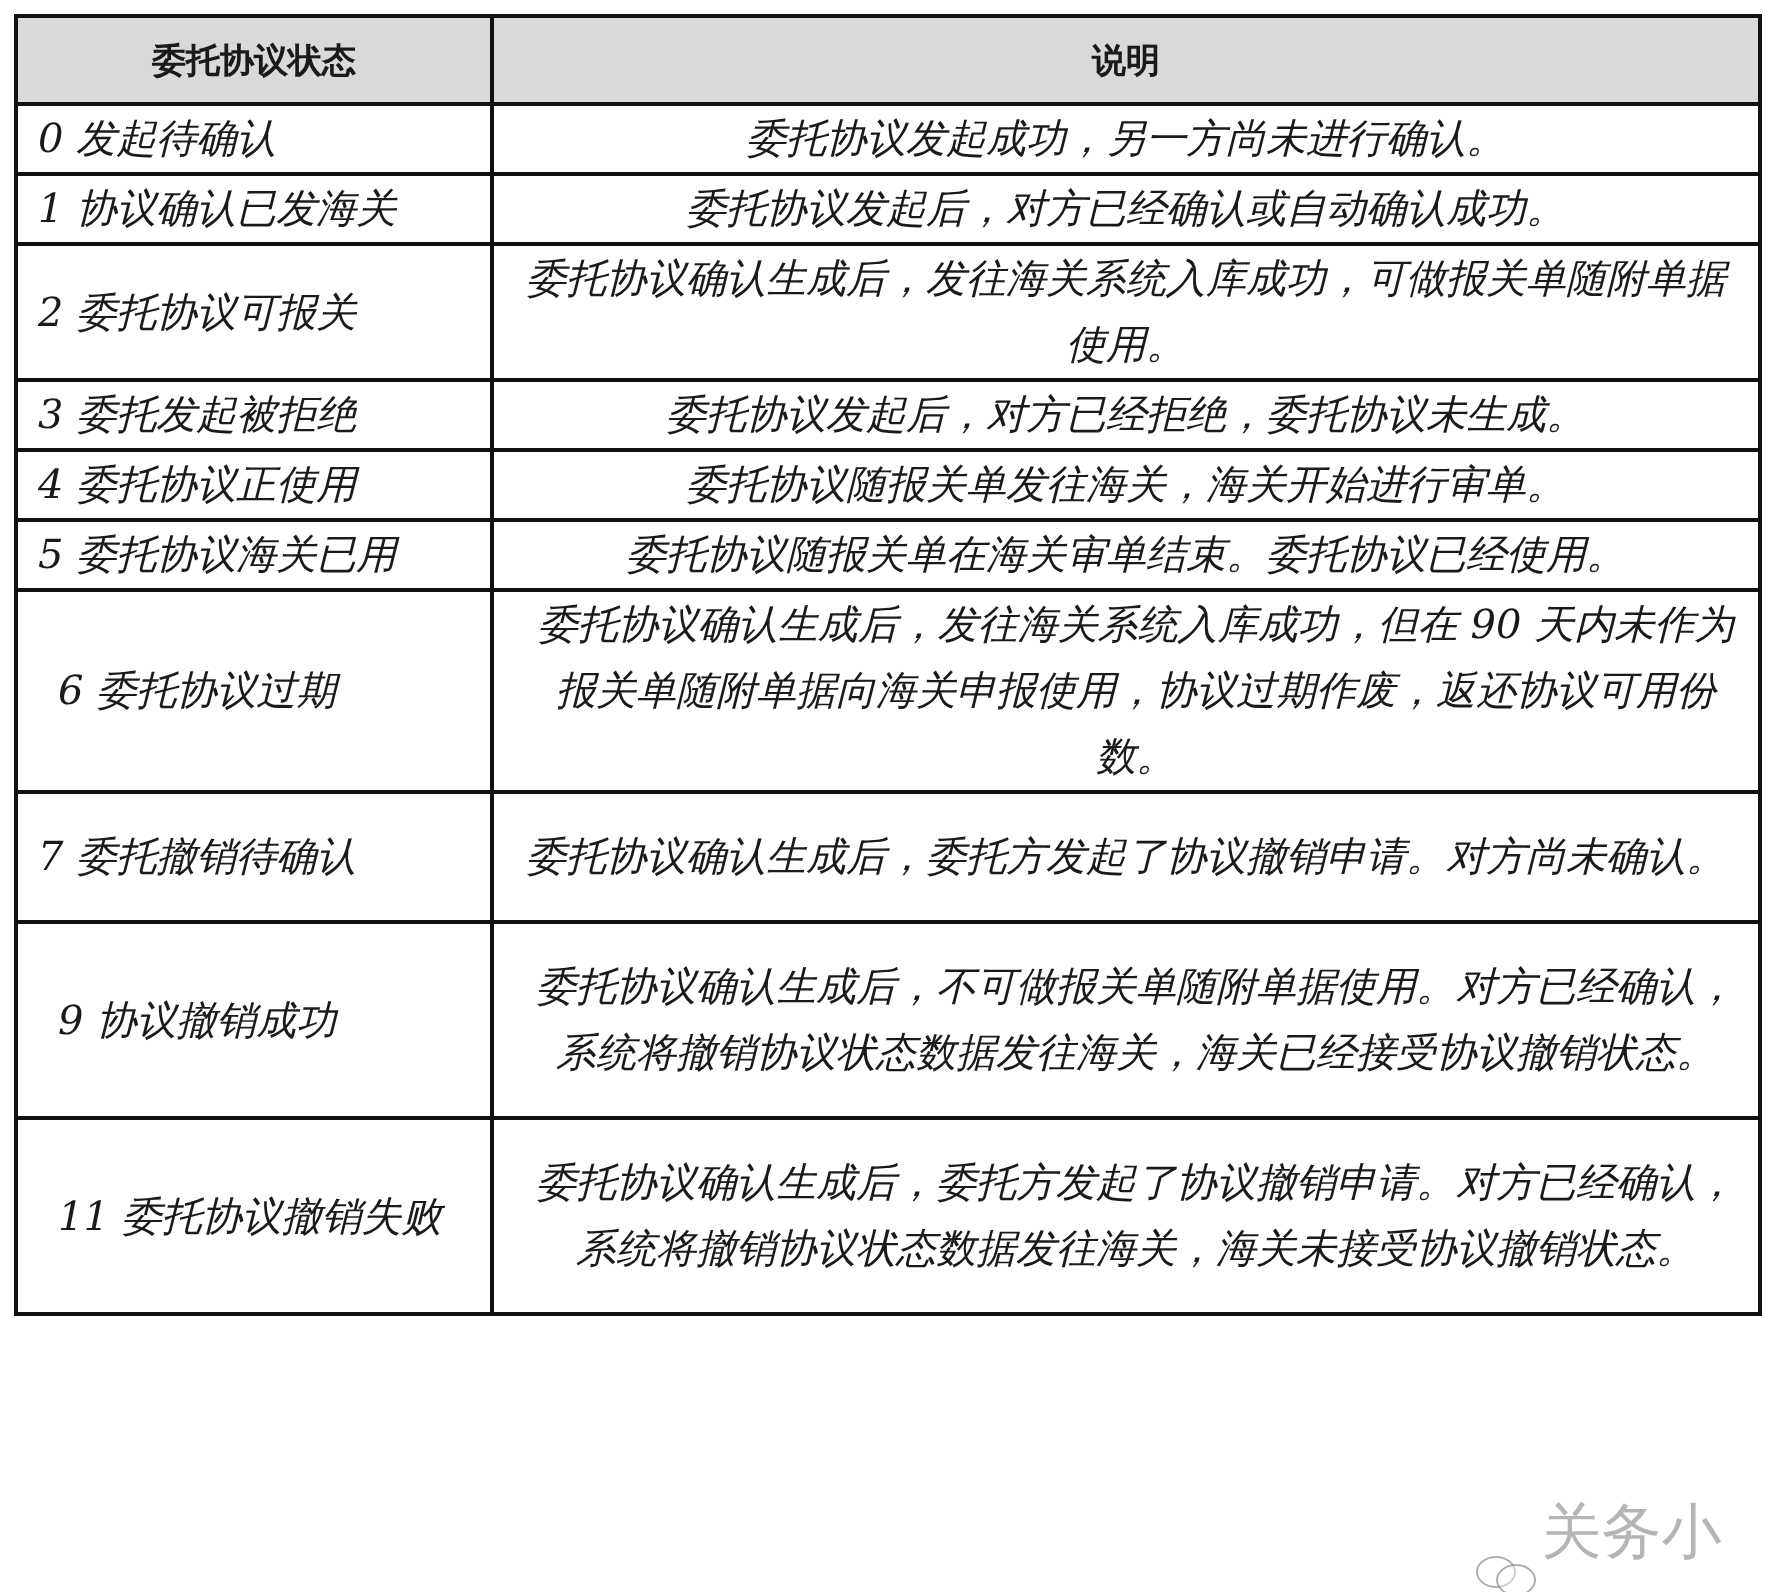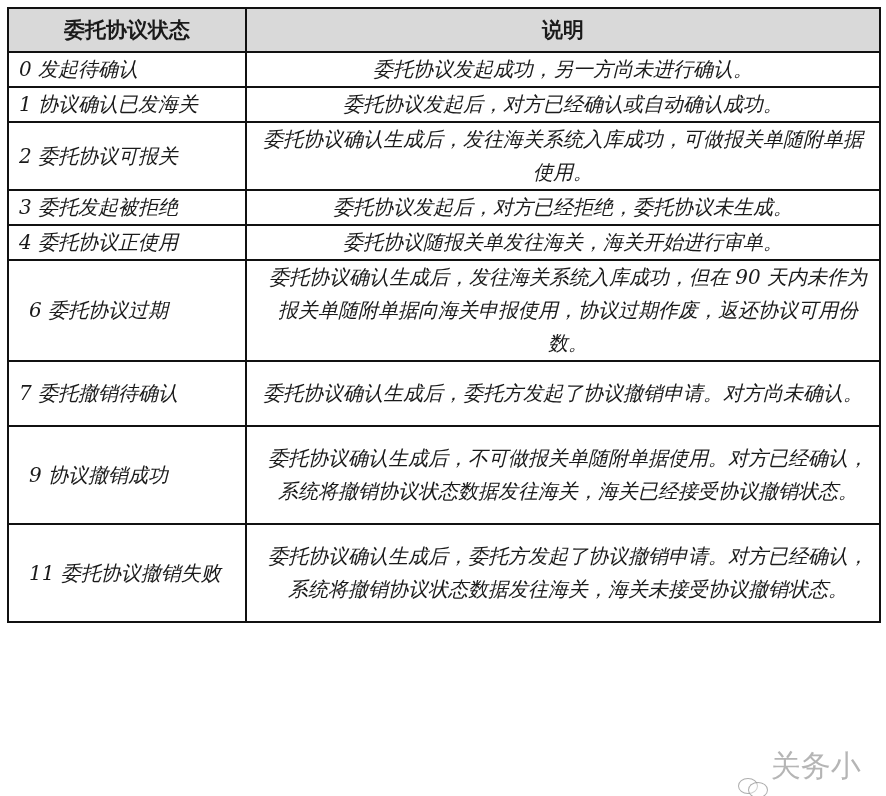--- a/index.html
+++ b/index.html
@@ -2,21 +2,21 @@
 <html><head>
 <meta charset="utf-8">
 <style>
   html, body { margin: 0; padding: 0; background: #ffffff; }
   body { width: 886px; height: 796px; position: relative; overflow: hidden;
          font-family: "DejaVu Serif", "Liberation Serif", serif; color: #1a1a1a; }
   table.status-table { position: absolute; left: 7px; top: 7px; width: 872px;
          border-collapse: collapse; table-layout: fixed; }
   table.status-table th, table.status-table td { border: 2px solid #111; padding: 0 10px; vertical-align: middle; }
   table.status-table th { background: #d9d9d9; height: 42px; font-family: "DejaVu Sans", "Liberation Sans", sans-serif;
-         font-weight: bold; font-size: 21px; text-align: center; }
+         font-weight: bold; font-size: 17px; text-align: center; }
   col.c1 { width: 238px; }
   col.c2 { width: 634px; }
   td { font-size: 20px; line-height: 33px; font-style: italic; }
   td.state { padding-left: 12px; white-space: nowrap; }
   td.desc { padding-left: 10px; padding-right: 8px; text-align: center; }
   tr.h1 td { height: 30px; }
   tr.h2 td { height: 63px; }
   tr.h3 td { height: 96px; padding-left: 20px; }
   .watermark { position: absolute; left: 738px; top: 746px; font-family: "DejaVu Sans", sans-serif;
          font-size: 30px; color: rgba(120,120,120,0.55); display: flex; align-items: center; gap: 4px; }
@@ -52,20 +52,24 @@
       <td class="desc">委托协议确认生成后，发往海关系统入库成功，可做报关单随附单据使用。</td>
     </tr>
     <tr class="h1">
       <td class="state">3 委托发起被拒绝</td>
       <td class="desc">委托协议发起后，对方已经拒绝，委托协议未生成。</td>
     </tr>
     <tr class="h1">
       <td class="state">4 委托协议正使用</td>
       <td class="desc">委托协议随报关单发往海关，海关开始进行审单。</td>
     </tr>
+    <tr class="h1">
+      <td class="state">5 委托协议海关已用</td>
+      <td class="desc">委托协议随报关单在海关审单结束。委托协议已经使用。</td>
+    </tr>
     <tr class="h3">
       <td class="state">6 委托协议过期</td>
       <td class="desc">委托协议确认生成后，发往海关系统入库成功，但在 90 天内未作为报关单随附单据向海关申报使用，协议过期作废，返还协议可用份数。</td>
     </tr>
     <tr class="h2">
       <td class="state">7 委托撤销待确认</td>
       <td class="desc">委托协议确认生成后，委托方发起了协议撤销申请。对方尚未确认。</td>
     </tr>
     <tr class="h3">
       <td class="state">9 协议撤销成功</td>

